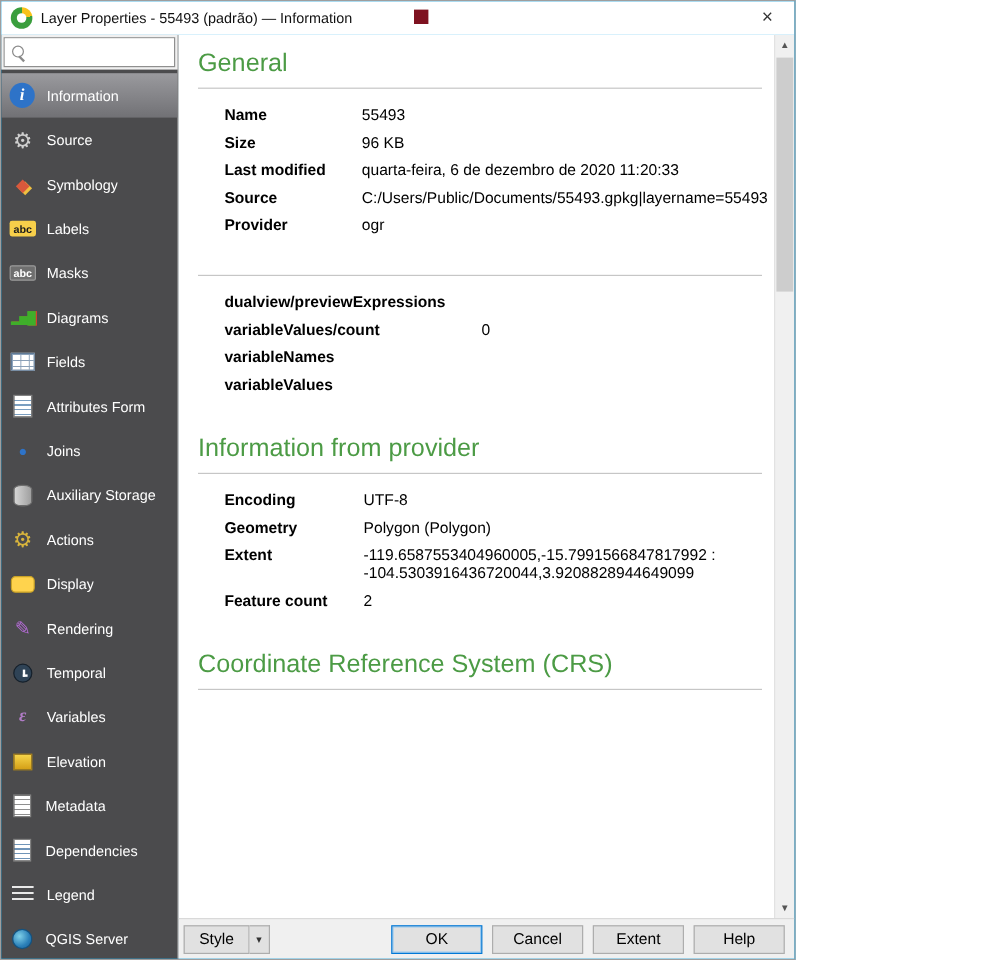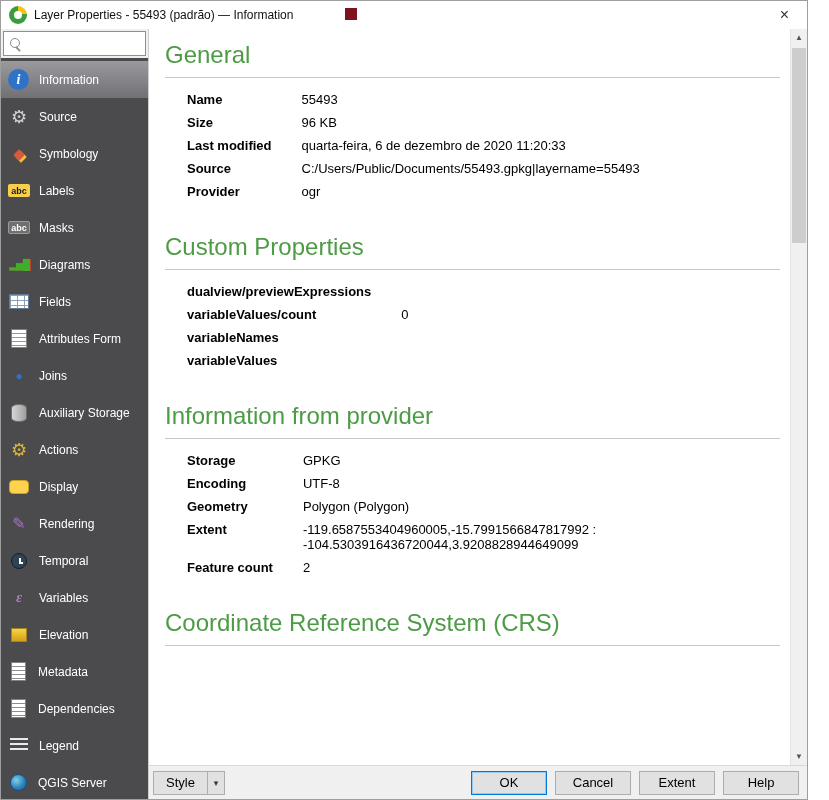--- a/index.html
+++ b/index.html
@@ -1,19 +1,19 @@
 <!DOCTYPE html>
 <html><head>
 <meta charset="utf-8">
 <style>
   * { box-sizing: border-box; margin: 0; padding: 0; }
   html,body { width: 829px; height: 800px; }
   body { font-family: "Liberation Sans", sans-serif; background:#fff; }
 
-  .window { width:808px; height:800px; border:1px solid #9e9e9e; display:flex; flex-direction:column; background:#0ea5e9; overflow:hidden; }
+  .window { width:663px; height:800px; border:1px solid #9e9e9e; display:flex; flex-direction:column; background:#0ea5e9; overflow:hidden; }
 
   
   .titlebar { flex:0 0 28px; display:flex; align-items:center; background:#ffffff; padding-left:8px; position:relative; }
   .logo { width:18px; height:18px; border-radius:50%; background:conic-gradient(#f8c21a 0 80deg, #3a9e3d 80deg 360deg); position:relative; flex:0 0 18px; }
   .logo::after { content:""; position:absolute; inset:5px; background:#fff; border-radius:50%; }
   .title-text { font-size:12px; color:#111; margin-left:7px; flex:1; white-space:nowrap; overflow:hidden; }
   .red-mark { position:absolute; left:344px; top:7px; width:12px; height:12px; background:#7e1220; }
   .close-btn { width:45px; height:28px; display:flex; align-items:center; justify-content:center; font-size:16px; color:#333; cursor:pointer; }
 
   
@@ -55,21 +55,21 @@
   [data-name="metadata-icon"] { width:15px; height:19px; flex-basis:15px; margin:0 4px; background:repeating-linear-gradient(#fff 0 3px, #8f8f8f 3px 4px); border:1px solid #828282; }
   [data-name="dependencies-icon"] { width:15px; height:19px; flex-basis:15px; margin:0 4px; background:repeating-linear-gradient(#fff 0 3px, #6f94b8 3px 4px); border:1px solid #828282; }
   [data-name="legend-icon"] { width:18px; height:15px; flex-basis:18px; margin:0 3px; background:repeating-linear-gradient(#e9e9e9 0 2px, transparent 2px 5px); }
   [data-name="qgis-server-icon"] { width:17px; height:17px; flex-basis:17px; margin:0 3px; border-radius:50%; background:radial-gradient(circle at 35% 35%, #7fd0e8, #2a7fb8 60%, #1a5f98); border:1px solid #14527f; }
 
   
   .right-col { flex:1; display:flex; flex-direction:column; min-width:0; }
   .content-row { flex:1; display:flex; min-height:0; }
   .content { flex:1; background:#fff; padding:10px 10px 0 16px; overflow:hidden; min-width:0; }
 
-  .section-title { color:#4c9b45; font-size:24px; font-weight:normal; margin:16px 0 8px 0; }
+  .section-title { color:#4c9b45; font-size:21px; font-weight:normal; margin:16px 0 8px 0; }
   .section:first-child .section-title { margin-top:2px; }
   .rule { border-top:1px solid #c6c6c6; height:1px; margin-bottom:10px; }
   .prop-table { display:table; margin:8px 0 30px 22px; font-size:13px; color:#000; }
   .prop-row { display:table-row; }
   .prop-label { display:table-cell; font-weight:bold; padding:4px 30px 4px 0; white-space:nowrap; vertical-align:top; }
   .prop-value { display:table-cell; padding:4px 0; white-space:pre-line; }
   .link { color:#4f94cd; text-decoration:underline; cursor:pointer; }
 
   
   .vscroll { flex:0 0 17px; width:17px; background:#f0f0f0; display:flex; flex-direction:column; border-left:1px solid #e2e2e2; }
@@ -215,21 +215,20 @@
                   <div class="prop-label" data-name="property-label">Source</div>
                   <div class="prop-value" data-name="property-value"><span data-name="property-value-text">C:/Users/Public/Documents/55493.gpkg|layername=55493</span></div>
                 </div>
                 <div class="prop-row" data-name="property-row">
                   <div class="prop-label" data-name="property-label">Provider</div>
                   <div class="prop-value" data-name="property-value"><span data-name="property-value-text">ogr</span></div>
                 </div>
               </div>
             </section>
             <section class="section" data-name="section-custom-properties">
-              <h2 class="section-title" data-name="section-heading">Custom Properties</h2>
               <div class="rule" data-name="section-divider"></div>
               <div class="prop-table" data-name="property-table">
                 <div class="prop-row" data-name="property-row">
                   <div class="prop-label" data-name="property-label">dualview/previewExpressions</div>
                   <div class="prop-value" data-name="property-value"><span data-name="property-value-text"></span></div>
                 </div>
                 <div class="prop-row" data-name="property-row">
                   <div class="prop-label" data-name="property-label">variableValues/count</div>
                   <div class="prop-value" data-name="property-value"><span data-name="property-value-text">0</span></div>
                 </div>
@@ -240,24 +239,20 @@
                 <div class="prop-row" data-name="property-row">
                   <div class="prop-label" data-name="property-label">variableValues</div>
                   <div class="prop-value" data-name="property-value"><span data-name="property-value-text"></span></div>
                 </div>
               </div>
             </section>
             <section class="section" data-name="section-information-from-provider">
               <h2 class="section-title" data-name="section-heading">Information from provider</h2>
               <div class="rule" data-name="section-divider"></div>
               <div class="prop-table" data-name="property-table">
-                <div class="prop-row" data-name="property-row">
-                  <div class="prop-label" data-name="property-label">Storage</div>
-                  <div class="prop-value" data-name="property-value"><span data-name="property-value-text">GPKG</span></div>
-                </div>
                 <div class="prop-row" data-name="property-row">
                   <div class="prop-label" data-name="property-label">Encoding</div>
                   <div class="prop-value" data-name="property-value"><span data-name="property-value-text">UTF-8</span></div>
                 </div>
                 <div class="prop-row" data-name="property-row">
                   <div class="prop-label" data-name="property-label">Geometry</div>
                   <div class="prop-value" data-name="property-value"><span data-name="property-value-text">Polygon (Polygon)</span></div>
                 </div>
                 <div class="prop-row" data-name="property-row">
                   <div class="prop-label" data-name="property-label">Extent</div>

